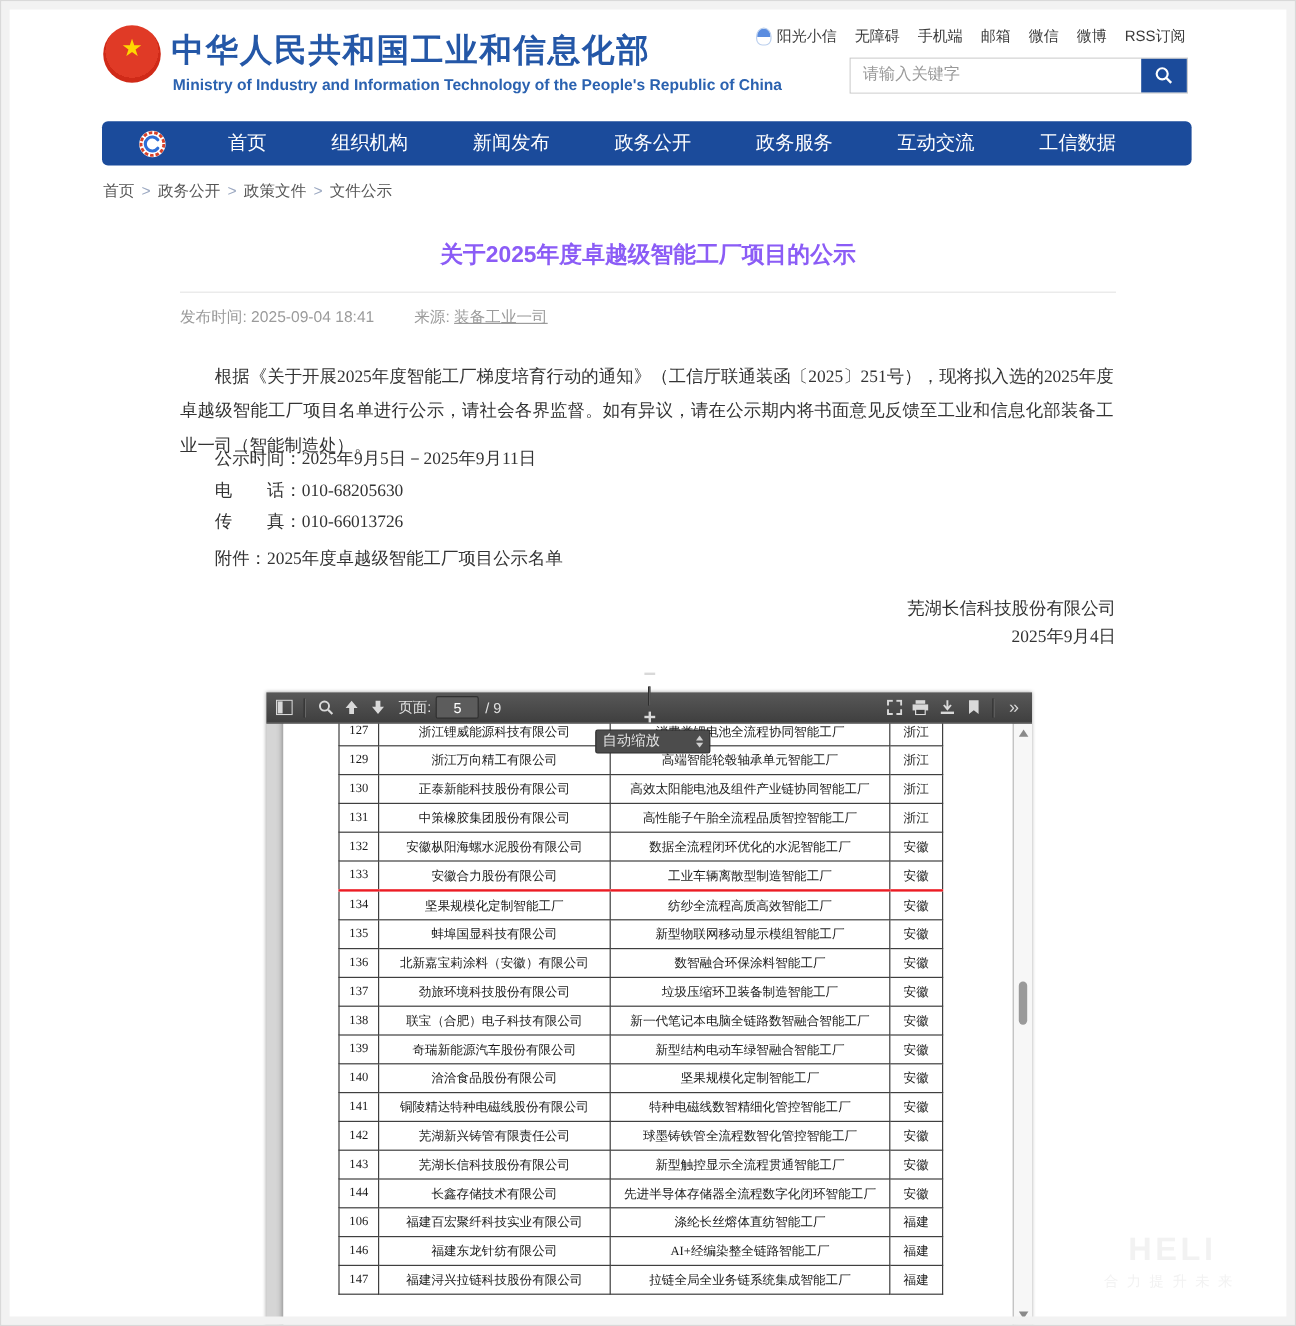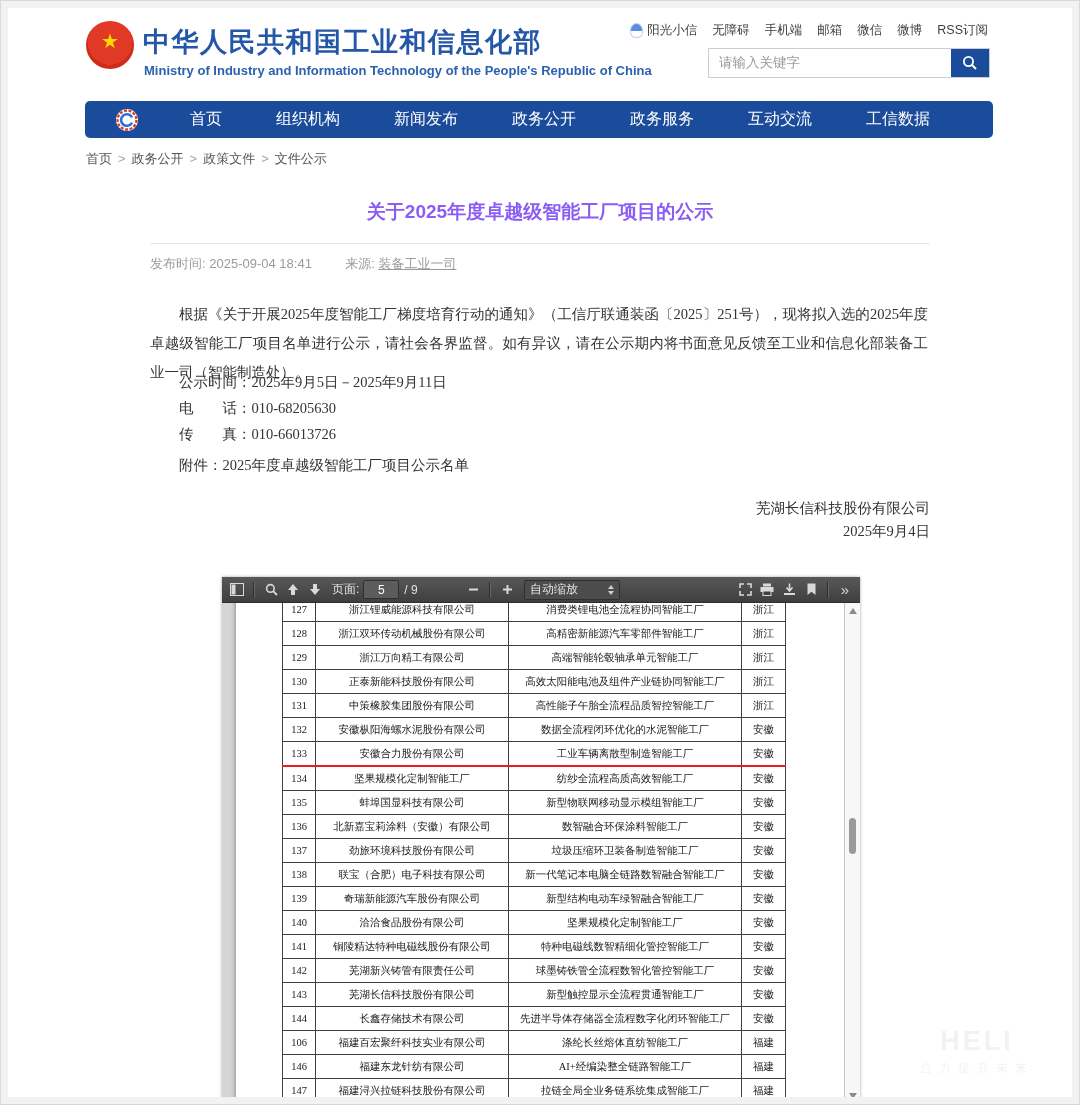--- a/index.html
+++ b/index.html
@@ -59,21 +59,21 @@
   .viewer{position:absolute;left:222px;top:577px;width:638px;height:528px;background:#d5d5d5;
           box-shadow:0 0 3px rgba(0,0,0,.35);}
   .toolbar{height:26px;background:linear-gradient(#585858,#3f3f3f);border-bottom:1px solid #2d2d2d;
            display:flex;align-items:center;color:#e2e2e2;font-size:12px;position:relative;z-index:5;padding:0 4px;box-sizing:border-box;}
   .tbtn{width:22px;height:20px;display:flex;align-items:center;justify-content:center;border-radius:2px;cursor:pointer;flex:0 0 auto;}
   .tsep{width:1px;height:16px;background:#2e2e2e;border-right:1px solid #666;margin:0 5px;flex:0 0 auto;}
   .page-label{margin:0 4px 0 6px;white-space:nowrap;}
   .page-input{width:30px;height:15px;background:#5c5c5c;border:1px solid #2f2f2f;border-radius:2px;
               color:#fff;font-size:12px;text-align:center;font-family:inherit;}
   .page-total{margin-left:5px;white-space:nowrap;}
-  .tb-center{position:absolute;left:50%;transform:translateX(-50%);display:flex;align-items:center;}
+  .tb-center{position:absolute;left:50%;transform:translateX(-50%);display:flex;align-items:center;flex-direction:column;}
   .zoom-select{min-width:84px;height:18px;background:#4c4c4c;border:1px solid #2f2f2f;border-radius:2px;
                display:flex;align-items:center;justify-content:space-between;padding:0 5px;cursor:pointer;margin-left:6px;}
   .updown{display:flex;flex-direction:column;gap:2px;margin-left:6px;}
   .updown i{width:0;height:0;border-left:3px solid transparent;border-right:3px solid transparent;display:block;}
   .updown .u{border-bottom:4px solid #cfcfcf;}
   .updown .d{border-top:4px solid #cfcfcf;}
   .tb-right{margin-left:auto;display:flex;align-items:center;}
 
   .viewer-body{position:relative;height:501px;overflow:hidden;}
   .pdf-page{position:absolute;left:14px;top:-20px;width:608px;height:960px;background:#fff;
@@ -257,26 +257,20 @@
             <col style="width:44px">
           </colgroup>
         <tbody>
             <tr>
               <td>127</td>
               <td>浙江锂威能源科技有限公司</td>
               <td>消费类锂电池全流程协同智能工厂</td>
               <td>浙江</td>
             </tr>
             <tr>
-              <td>128</td>
-              <td>浙江双环传动机械股份有限公司</td>
-              <td>高精密新能源汽车零部件智能工厂</td>
-              <td>浙江</td>
-            </tr>
-            <tr>
               <td>129</td>
               <td>浙江万向精工有限公司</td>
               <td>高端智能轮毂轴承单元智能工厂</td>
               <td>浙江</td>
             </tr>
             <tr>
               <td>130</td>
               <td>正泰新能科技股份有限公司</td>
               <td>高效太阳能电池及组件产业链协同智能工厂</td>
               <td>浙江</td>

